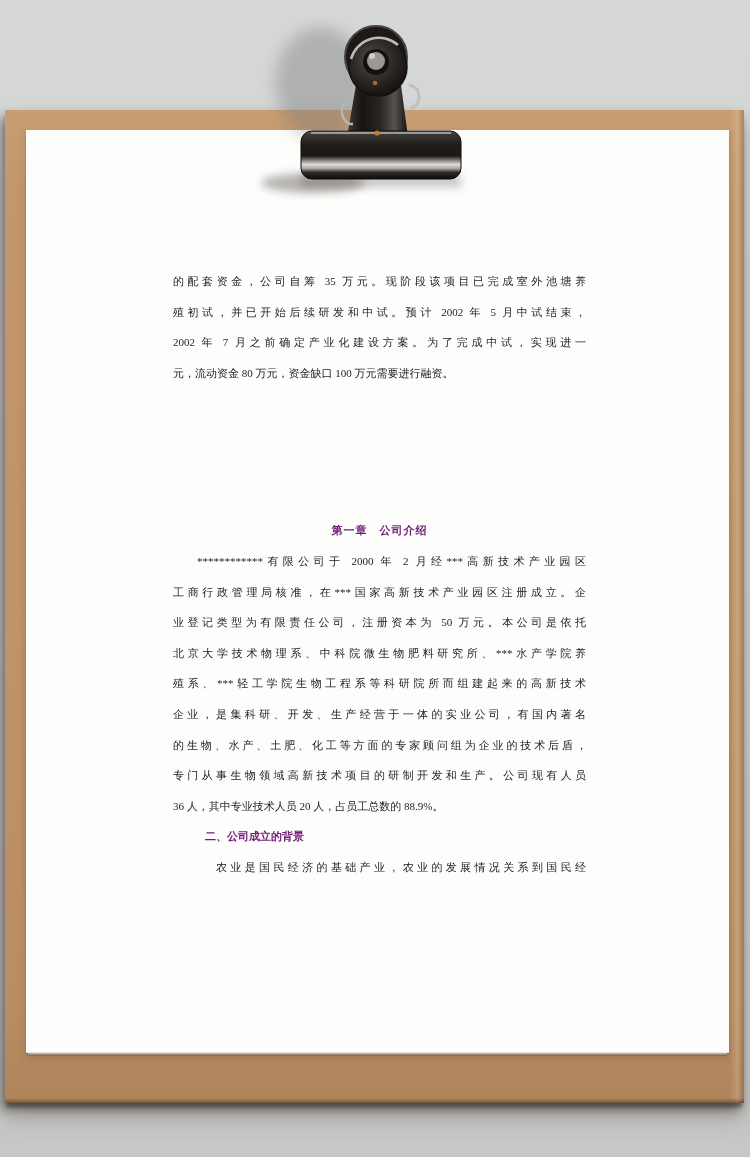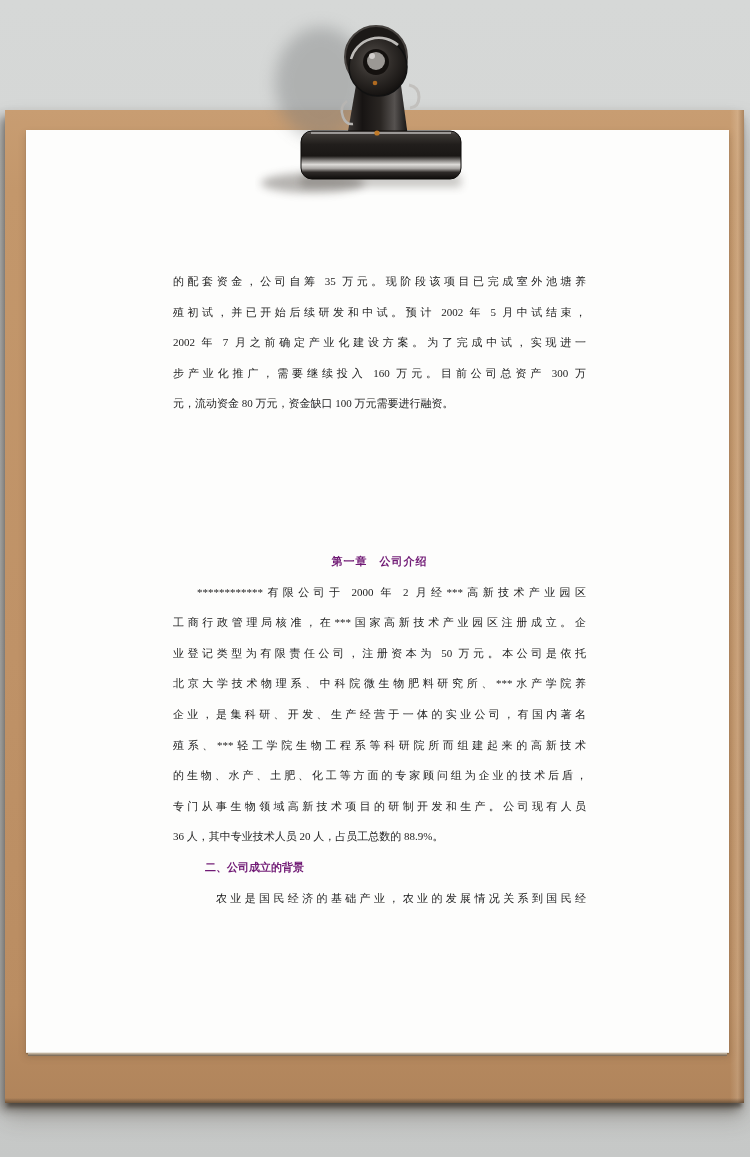--- a/index.html
+++ b/index.html
@@ -53,33 +53,32 @@
 <body>
 
 <div class="board"></div>
 
 <div class="paper"></div>
 
 <div class="textflow">
   <div class="ln full">的配套资金，公司自筹 35 万元。现阶段该项目已完成室外池塘养</div>
   <div class="ln full">殖初试，并已开始后续研发和中试。预计 2002 年 5 月中试结束，</div>
   <div class="ln full">2002 年 7 月之前确定产业化建设方案。为了完成中试，实现进一</div>
-  <div class="ln full">步产业化推广，需要继续投入 160 万元。目前公司总资产 300 万</div>
   <div class="ln">元，流动资金 80 万元，资金缺口 100 万元需要进行融资。</div>
 
   <div class="spacer"></div>
 
   <div class="ln bold center">第一章　公司介绍</div>
 
   <div class="ln full ind15">************有限公司于 2000 年 2 月经***高新技术产业园区</div>
   <div class="ln full">工商行政管理局核准，在***国家高新技术产业园区注册成立。企</div>
   <div class="ln full">业登记类型为有限责任公司，注册资本为 50 万元。本公司是依托</div>
   <div class="ln full">北京大学技术物理系、中科院微生物肥料研究所、***水产学院养</div>
+  <div class="ln full">殖系、***轻工学院生物工程系等科研院所而组建起来的高新技术</div>
   <div class="ln full">企业，是集科研、开发、生产经营于一体的实业公司，有国内著名</div>
-  <div class="ln full">殖系、***轻工学院生物工程系等科研院所而组建起来的高新技术</div>
   <div class="ln full tight">的生物、水产、土肥、化工等方面的专家顾问组为企业的技术后盾，</div>
   <div class="ln full">专门从事生物领域高新技术项目的研制开发和生产。公司现有人员</div>
   <div class="ln">36 人，其中专业技术人员 20 人，占员工总数的 88.9%。</div>
 
   <div class="ln bold ind2">二、公司成立的背景</div>
   <div class="ln full ind27">农业是国民经济的基础产业，农业的发展情况关系到国民经</div>
 </div>
 
 <svg class="clip" width="250" height="200" viewBox="0 0 250 200">
   <defs>

